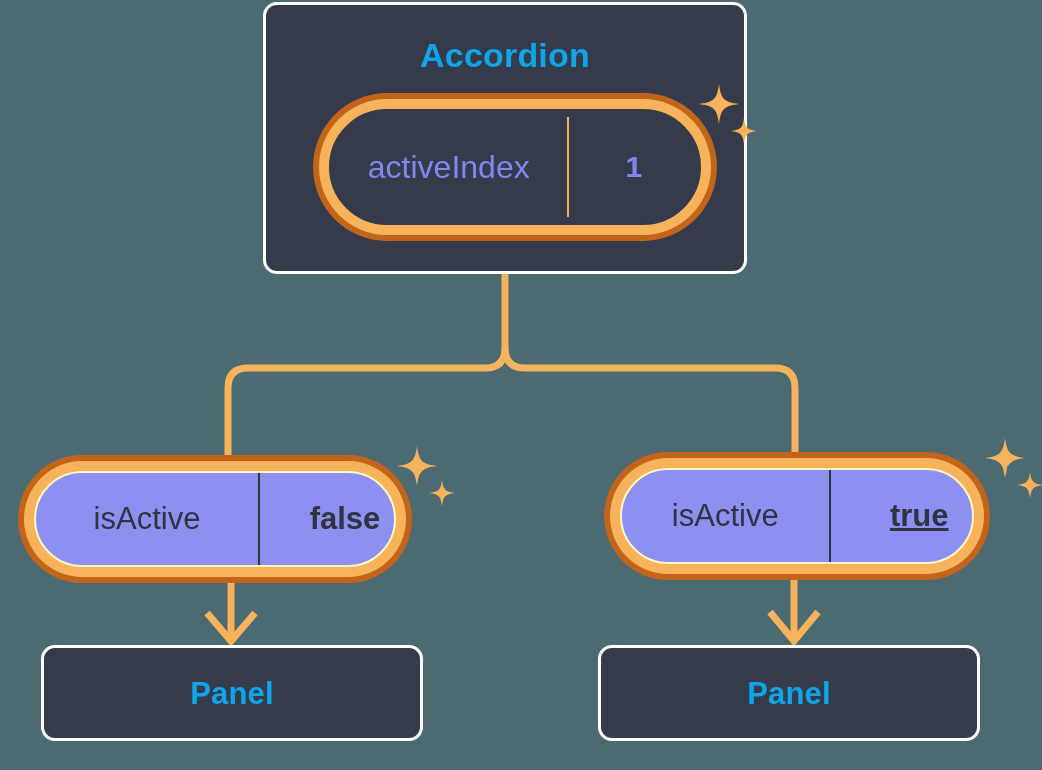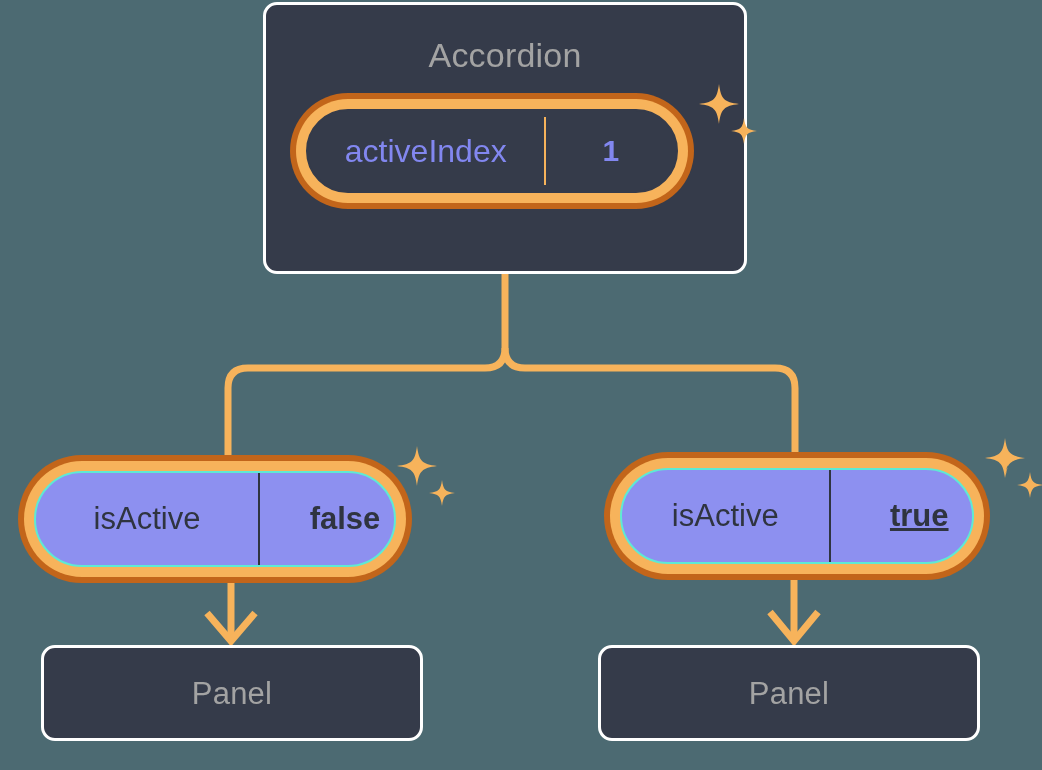--- a/index.html
+++ b/index.html
@@ -38,23 +38,23 @@
     z-index: 2;
     background: #353B4A;
     border: 3px solid #FFFFFF;
     border-radius: 14px;
     box-sizing: border-box;
     display: flex;
     align-items: flex-start;
     justify-content: center;
   }
   .comp-title {
-    color: #a3a3a3;
+    color: #0ea5e9;
     font-size: 34px;
-    font-weight: 400;
+    font-weight: 700;
     letter-spacing: 0.2px;
     line-height: 1;
     white-space: nowrap;
   }
 
   #accordion-box {
     left: 263px;
     top: 2px;
     width: 484px;
     height: 272px;
@@ -137,34 +137,34 @@
   .pill-dark .pill-divider {
     width: 2px;
     background: #F7B35B;
     align-self: stretch;
     margin: 6px 0;
   }
 
   
   .pill-purple .pill-body {
     background: #8D90F0;
-    border: 2px solid #5eead4;
+    border: 2px solid #fef9c3;
   }
   .pill-purple .pill-key,
   .pill-purple .pill-value { color: #2F3440; }
   .pill-purple .pill-divider {
     width: 2px;
     background: #2F3440;
     align-self: stretch;
   }
 
   
   #pill-active-index {
-    left: 290px; top: 93px;
-    width: 404px; height: 116px;
+    left: 313px; top: 93px;
+    width: 404px; height: 148px;
   }
   #pill-active-index .pill-key   { font-size: 32px; }
   #pill-active-index .pill-value { font-size: 30px; }
 
   #pill-is-active-left {
     left: 18px; top: 455px;
     width: 394px; height: 128px;
   }
   #pill-is-active-right {
     left: 604px; top: 452px;

